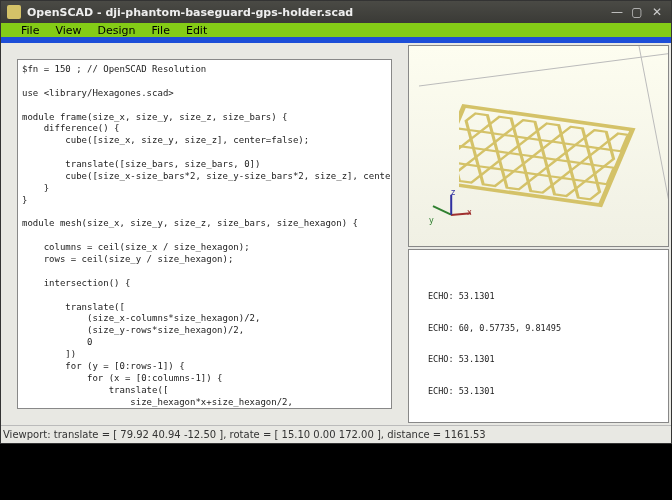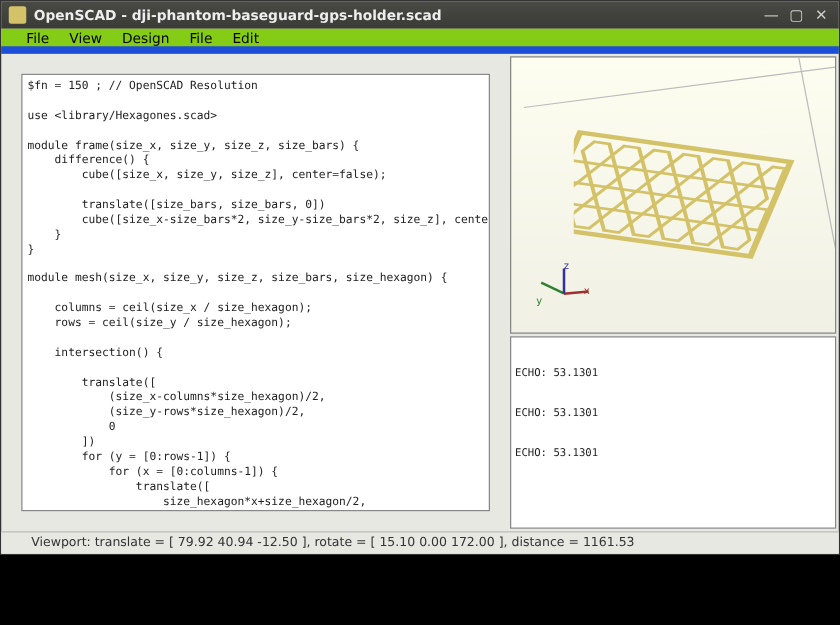--- a/index.html
+++ b/index.html
@@ -8,22 +8,22 @@
   .titlebar { background: linear-gradient(#4a4a45, #3a3a36); color: #eee; height: 22px; display: flex; align-items: center; padding: 0 6px; font-size: 11px; }
   .titlebar .appicon { width: 14px; height: 14px; background: #d4c268; margin-right: 6px; border-radius: 2px; }
   .titlebar .title { flex: 1; font-weight: bold; }
   .titlebar .winbtn { width: 16px; height: 14px; margin-left: 4px; display: flex; align-items: center; justify-content: center; color: #ccc; cursor: pointer; font-size: 12px; }
   .menubar { background: #84cc16; height: 20px; display: flex; align-items: center; padding: 0 12px; border-bottom: 6px solid #1d4ed8; font-size: 11px; }
   .menuitem { padding: 2px 8px; cursor: pointer; }
   .content { flex: 1; display: flex; min-height: 0; }
   .editor { width: 375px; background: #fff; border: 1px solid #888; margin: 16px; padding: 4px; font-family: "DejaVu Sans Mono", monospace; font-size: 9px; line-height: 1.32; color: #222; overflow: hidden; white-space: pre; }
   .rightpane { flex: 1; display: flex; flex-direction: column; margin: 2px 2px 2px 0; min-width: 0; }
   .viewport3d { flex: 1.5; background: linear-gradient(#fdfdf0, #f0f0e4); border: 1px solid #888; position: relative; overflow: hidden; }
-  .console { flex: 1; background: #fff; border: 1px solid #888; margin-top: 2px; padding: 3px; font-family: "DejaVu Sans Mono", monospace; font-size: 8.5px; line-height: 1.25; overflow: hidden; white-space: pre; color: #222; }
-  .statusbar { height: 18px; background: #e8e8e3; border-top: 1px solid #bbb; font-size: 10px; display: flex; align-items: center; padding: 0 24px; color: #333; }
+  .console { flex: 1; background: #fff; border: 1px solid #888; margin-top: 2px; padding: 19px; font-family: "DejaVu Sans Mono", monospace; font-size: 8.5px; line-height: 1.25; overflow: hidden; white-space: pre; color: #222; }
+  .statusbar { height: 18px; background: #e8e8e3; border-top: 1px solid #bbb; font-size: 10px; display: flex; align-items: center; padding: 0 2px; color: #333; }
   .axisgizmo { position: absolute; left: 24px; bottom: 14px; width: 36px; height: 36px; }
   .axis { position: absolute; left: 18px; top: 18px; width: 20px; height: 1.6px; transform-origin: left center; }
   .axislabel { position: absolute; font-size: 8px; }
   .renderObj { position: absolute; left: 50px; top: 50px; }
 </style>
 </head>
 <body>
 
 <div class="window">
 
@@ -144,20 +144,21 @@
           <div class="axis" style="background:#308030; transform: rotate(-155deg);"></div>
           <div class="axis" style="background:#3030a0; transform: rotate(-90deg);"></div>
           <div class="axislabel" style="left:34px; top:12px; color:#a03030;">x</div>
           <div class="axislabel" style="left:-4px; top:20px; color:#308030;">y</div>
           <div class="axislabel" style="left:18px; top:-8px; color:#3030a0;">z</div>
         </div>
       </div>
 
       <div class="console">
         <div>ECHO: 53.1301</div>
+        <div>ECHO: 60, 0.57735, 9.81495</div>
         <div>ECHO: 53.1301</div>
         <div>ECHO: 53.1301</div>
         
         
         
         
         
         
         
         

